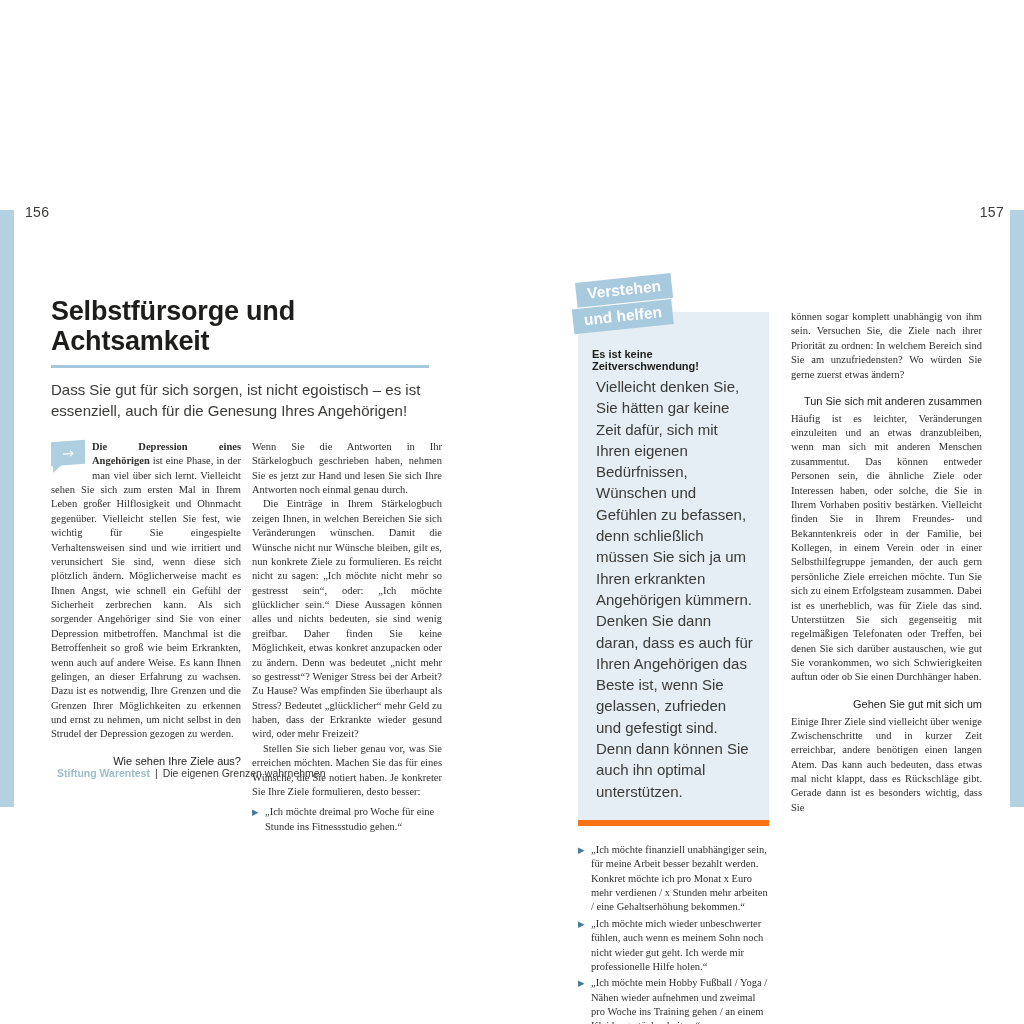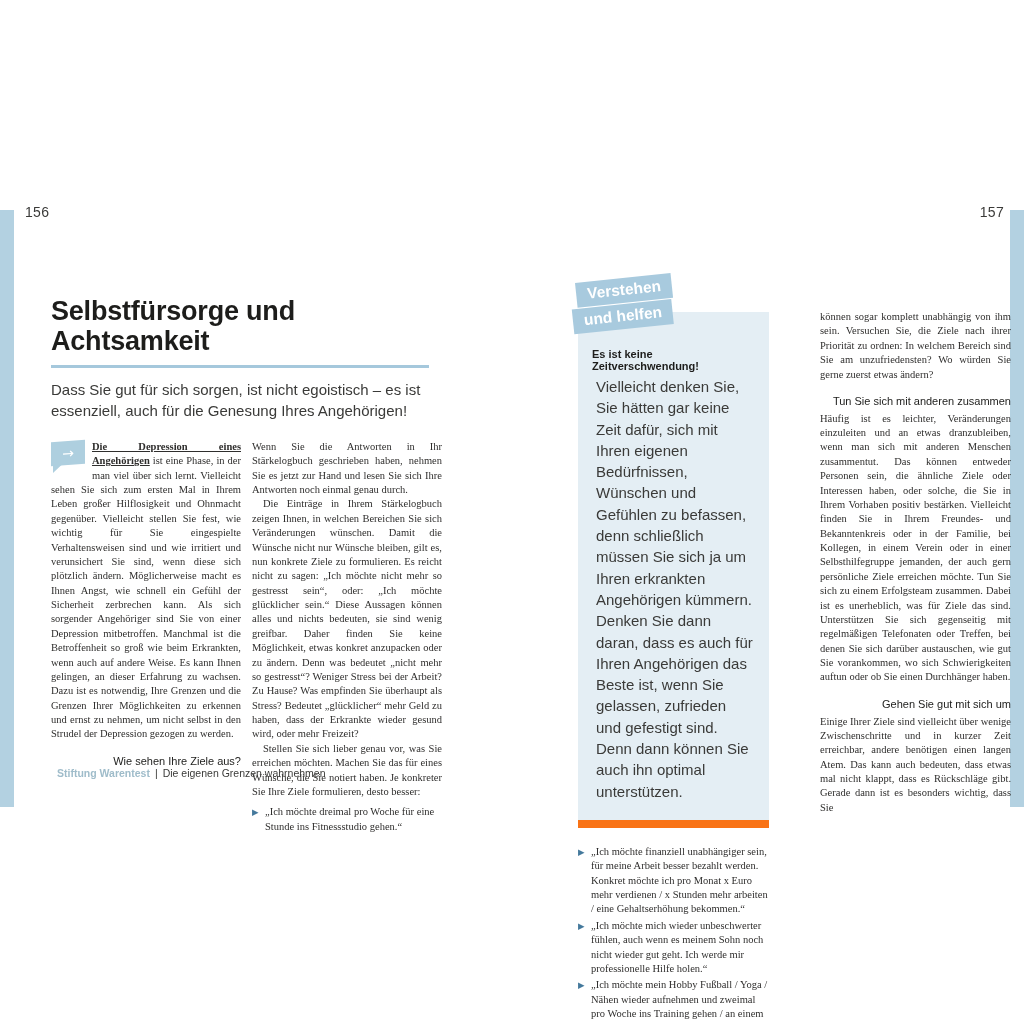--- a/index.html
+++ b/index.html
@@ -20,21 +20,21 @@
   .title{font-size:27px;line-height:1.12;font-weight:bold;color:#1d1d1b;letter-spacing:-.2px;width:340px;}
   .title-rule{width:378px;height:3px;background:#a5c8dc;margin-top:9px;}
   .subtitle{margin-top:12px;font-size:15px;line-height:1.35;color:#3a3a38;width:392px;}
 
   .cols{display:flex;gap:11px;margin-top:19px;}
   .col{width:190px;}
   .body-text{font-family:"Liberation Serif",serif;font-size:10.5px;line-height:1.37;
              color:#2f2e2d;text-align:justify;hyphens:auto;-webkit-hyphens:auto;}
   .body-text p{margin:0;}
   .body-text p.indent{text-indent:11px;}
-  .lead-bold{font-weight:bold;text-decoration:underline;}
+  .lead-bold{font-weight:bold;}
 
   .flag-icon{float:left;width:34px;height:24px;background:#aecfdf;margin:1px 7px 4px 0;
              position:relative;transform:skewY(-4deg);display:flex;align-items:center;justify-content:center;}
   .flag-icon:after{content:"";position:absolute;left:2px;bottom:-7px;width:0;height:0;
              border-left:9px solid #aecfdf;border-bottom:8px solid transparent;}
   .flag-arrow{color:#ffffff;font-size:14px;line-height:1;font-family:"DejaVu Sans",sans-serif;}
 
   .subhead{font-family:"Liberation Sans",sans-serif;font-size:11px;font-weight:normal;color:#1d1d1b;
            margin:13px 0 3px;line-height:1.25;text-align:right;}
 
@@ -43,28 +43,28 @@
   .bullet-marker{flex:0 0 13px;color:#44799c;font-size:8.5px;line-height:1;padding-top:3px;
                  font-family:"DejaVu Sans",sans-serif;}
   .bullet-text{flex:1;}
 
   #left-footer{position:absolute;left:57px;top:767px;font-size:10.5px;color:#3a3a38;}
   .footer-brand{color:#9fbcca;font-weight:bold;}
   .footer-sep{margin:0 5px;color:#3a3a38;}
 
   
   #rp-col1{position:absolute;left:578px;top:283px;width:191px;}
-  #rp-col2{position:absolute;left:820px;top:310px;width:191px;}
+  #rp-col2{position:absolute;left:791px;top:310px;width:191px;}
 
   .banner{position:absolute;top:0;left:-3px;z-index:2;transform:rotate(-6deg);transform-origin:left top;}
   .banner-tag{display:table;background:#a8cade;color:#ffffff;font-weight:bold;font-size:15.5px;
               padding:3px 11px 4px;line-height:1.15;}
   .banner-tag.second{margin:1px 0 0 -6px;}
 
-  .infobox{margin-top:29px;background:#e4eef4;border-bottom:8px solid #f97316;
+  .infobox{margin-top:29px;background:#e4eef4;border-bottom:6px solid #f97316;
            padding:36px 12px 14px 14px;}
   .infobox-head{font-size:11px;font-weight:bold;color:#1d1d1b;margin:0 0 4px;}
   .infobox-body{font-size:15px;line-height:1.42;color:#3a3a38;margin:4px;text-align:left;}
 
   #rp-col1 ul.bullets{margin-top:17px;font-family:"Liberation Serif",serif;font-size:10.5px;line-height:1.37;color:#2f2e2d;}
   .closing-para{margin-top:14px !important;}
 </style>
 </head>
 <body>
 

